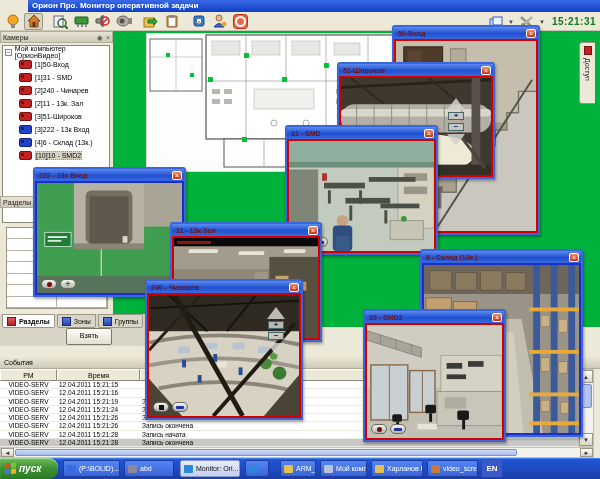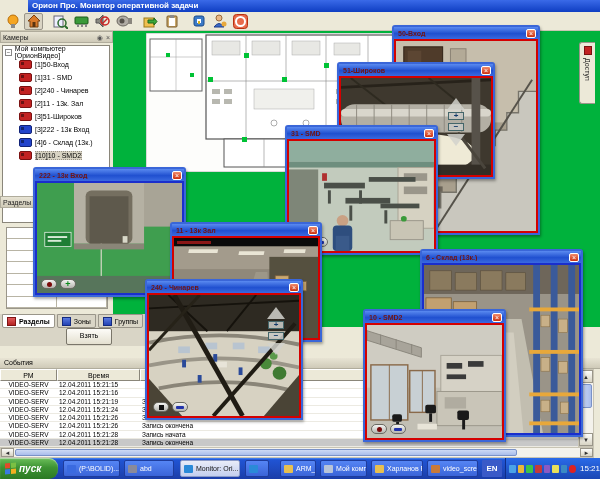--- a/index.html
+++ b/index.html
@@ -220,20 +220,38 @@
           <path d="M1,13 q5,-7 10,0 z" fill="#3a6ac8" stroke="#1a3a88"></path>
           <circle cx="11" cy="10" r="2.5" fill="#e8a83a"></circle>
         </svg>
       </span>
     <span class="tbtn">
       <svg width="15" height="15">
           <rect x="0.5" y="0.5" width="14" height="14" rx="3" fill="#e86a4a" stroke="#b83010"></rect>
           <circle cx="7.5" cy="7.5" r="4.5" fill="none" stroke="#fff" stroke-width="2"></circle>
         </svg>
       </span>
+    <span class="tb-right">
+      <span class="tbtn">
+        <svg width="14" height="12">
+            <rect x="1" y="3" width="9" height="8" fill="#cfe0f8" stroke="#2a5ac8"></rect>
+            <rect x="4" y="1" width="9" height="8" fill="#eef4fe" stroke="#2a5ac8"></rect>
+          </svg>
+        </span>
+      <span class="mini-arrow">▼</span>
+      <span class="tbtn">
+        <svg width="13" height="12">
+            <line x1="1" y1="1" x2="12" y2="11" stroke="#9a968a" stroke-width="2.5"></line>
+            <line x1="12" y1="1" x2="1" y2="11" stroke="#b8b4a8" stroke-width="2.5"></line>
+            <circle cx="3" cy="9" r="2" fill="#8a867a"></circle>
+          </svg>
+        </span>
+      <span class="mini-arrow">▼</span>
+      <span class="clock-main">15:21:31</span>
+    </span>
   </div>
 
   <div class="desktop"></div>
   <span class="dot" style="left:150px;top:38px;"></span>
   <span class="dot" style="left:150px;top:112px;"></span>
   <span class="dot" style="left:150px;top:132px;"></span>
 
   <svg class="plan" viewBox="0 0 278 139" preserveAspectRatio="none">
     <rect x="0" y="0" width="278" height="139" fill="#fdfdfb" stroke="#8a8a8a" stroke-width="0.6"></rect>
     <rect x="4" y="6" width="52" height="52" fill="#fff" stroke="#666" stroke-width="1"></rect>
@@ -803,26 +821,15 @@
       </div>
     <div class="task" style="left:371px;width:52px;">
       <span class="tico" style="background:#e8c050;"></span>
       <span>Харланов Р...</span>
       </div>
     <div class="task" style="left:427px;width:51px;">
       <span class="tico" style="background:#c87a3a;"></span>
       <span>video_scree...</span>
       </div>
     <div class="lang">EN</div>
-    <div class="tray">
-      <i style="background:#4aa3e8;"></i>
-      <i style="background:#e8b83a;"></i>
-      <i style="background:#3ac44a;"></i>
-      <i style="background:#c43a3a;"></i>
-      <i style="background:#8a5ac4;"></i>
-      <i style="background:#e8e15a;"></i>
-      <i style="background:#3a8ac4;"></i>
-      <i style="background:#dd2222;border-radius:50%;"></i>
-      <span class="tray-clock">15:21</span>
-    </div>
   </div>
 
 </div>
 
 </body></html>

